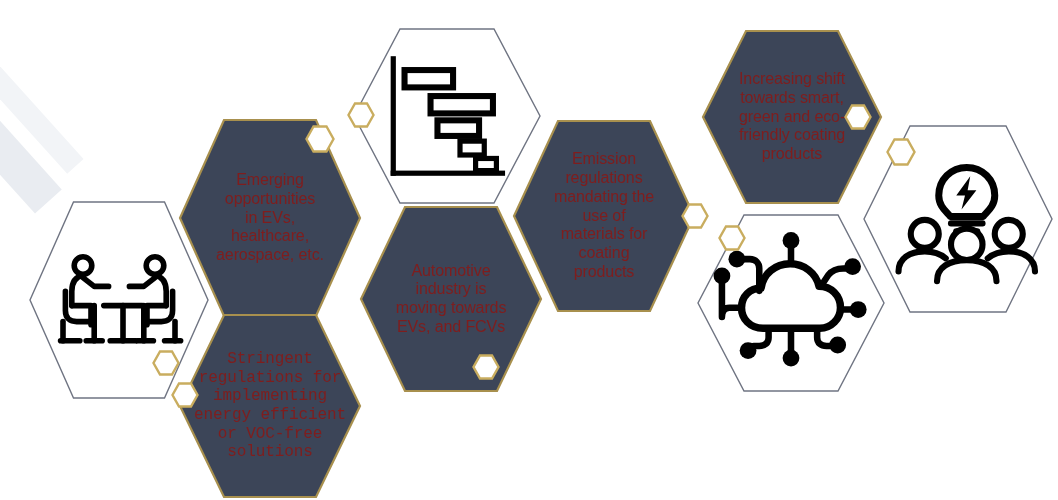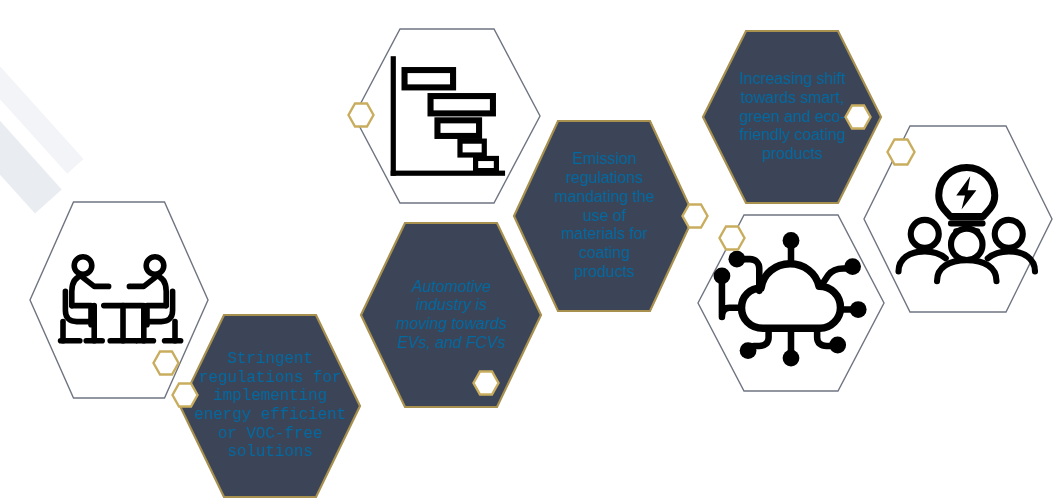--- a/index.html
+++ b/index.html
@@ -52,21 +52,21 @@
 
   
   .hex-label {
     position: absolute;
     left: 0; top: 0;
     width: 100%; height: 100%;
     display: flex;
     align-items: center;
     justify-content: center;
     text-align: center;
-    color: #0369a1;
+    color: #7f1d1d;
     line-height: 1.17;
     white-space: pre-line;
     pointer-events: none;
     padding: 0 6px;
     box-sizing: border-box;
     letter-spacing: -0.1px;
   }
 
   
   .connector {
@@ -126,20 +126,35 @@
         <path d="M98 116 L118 116"></path>
       </svg>
     </div>
     <div class="connector" style="left:124px; top:150px;">
       <svg viewBox="0 0 28 26" width="28" height="26">
         <polygon points="8,1.5 20,1.5 26.5,13 20,24.5 8,24.5 1.5,13" fill="#ffffff" stroke="#c9ad5f" stroke-width="2.4"></polygon>
       </svg>
     </div>
   </div>
 
+  <div class="hexwrap" style="left:177px; top:117px; width:186px; height:202px;">
+    <svg viewBox="0 0 186 202" width="186" height="202">
+      <polygon points="47,3 139,3 183,101 139,199 47,199 3,101" fill="#3c4558" stroke="#a8904e" stroke-width="2.2"></polygon>
+    </svg>
+    <div class="hex-label" style="font-size:16px;">Emerging
+opportunities
+in EVs,
+healthcare,
+aerospace, etc.</div>
+    <div class="connector" style="left:128px; top:8px;">
+      <svg viewBox="0 0 30 28" width="30" height="28">
+        <polygon points="8.5,1.5 21.5,1.5 28.5,14 21.5,26.5 8.5,26.5 1.5,14" fill="#ffffff" stroke="#c9ad5f" stroke-width="2.4"></polygon>
+      </svg>
+    </div>
+  </div>
 
   <div class="hexwrap" style="left:177px; top:312px; width:186px; height:188px;font-family:Liberation Mono, monospace;">
     <svg viewBox="0 0 186 188" width="186" height="188">
       <polygon points="47,3 139,3 183,94 139,185 47,185 3,94" fill="#3c4558" stroke="#a8904e" stroke-width="2.2"></polygon>
     </svg>
     <div class="hex-label" style="font-size:16px;">Stringent
 regulations for
 implementing
 energy efficient
 or VOC-free
@@ -169,21 +184,21 @@
         <rect x="108" y="124" width="24" height="14" fill="#ffffff" stroke="#000000" stroke-width="6"></rect>
       </svg>
     </div>
     <div class="connector" style="left:-5px; top:75px;">
       <svg viewBox="0 0 28 26" width="28" height="26">
         <polygon points="8,1.5 20,1.5 26.5,13 20,24.5 8,24.5 1.5,13" fill="#ffffff" stroke="#c9ad5f" stroke-width="2.4"></polygon>
       </svg>
     </div>
   </div>
 
-  <div class="hexwrap" style="left:358px; top:220px; width:186px; height:190px;font-style:italic;">
+  <div class="hexwrap" style="left:358px; top:204px; width:186px; height:190px;">
     <svg viewBox="0 0 186 190" width="186" height="190">
       <polygon points="47,3 139,3 183,95 139,187 47,187 3,95" fill="#3c4558" stroke="#a8904e" stroke-width="2.2"></polygon>
     </svg>
     <div class="hex-label" style="font-size:16px;">Automotive
 industry is
 moving towards
 EVs, and FCVs</div>
     <div class="connector" style="left:114px; top:150px;">
       <svg viewBox="0 0 28 26" width="28" height="26">
         <polygon points="8,1.5 20,1.5 26.5,13 20,24.5 8,24.5 1.5,13" fill="#ffffff" stroke="#c9ad5f" stroke-width="2.4"></polygon>

